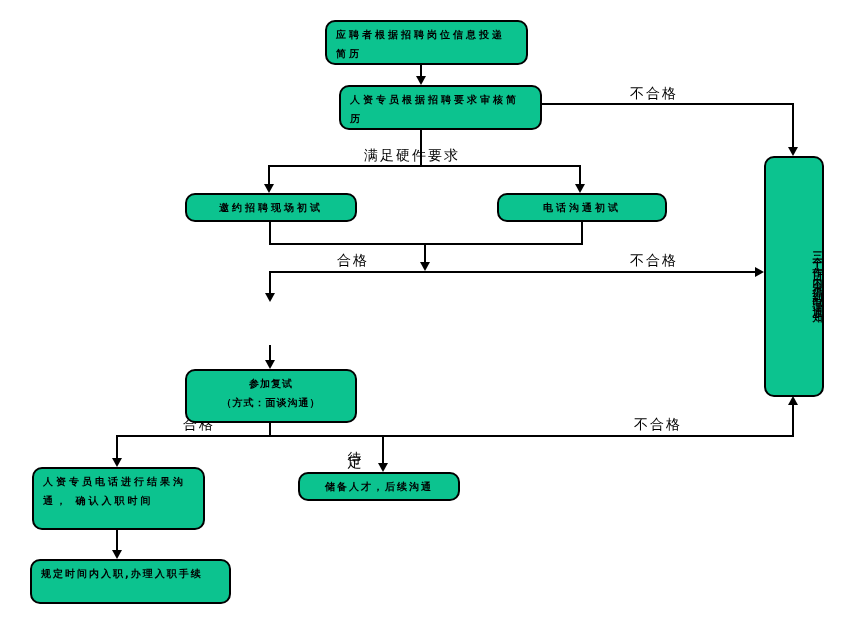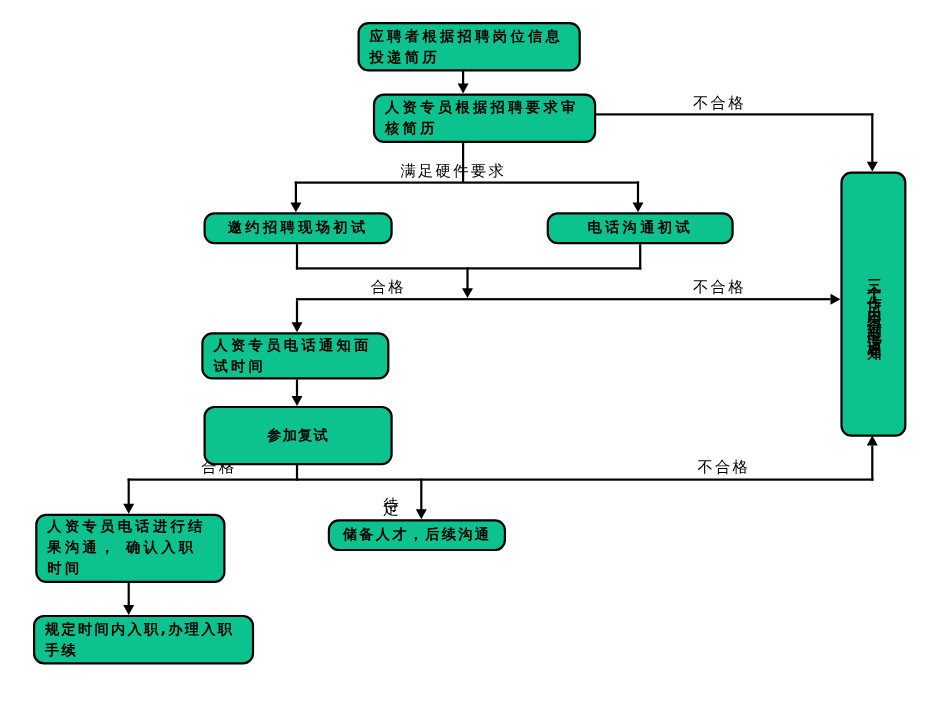--- a/index.html
+++ b/index.html
@@ -3,22 +3,22 @@
 <meta charset="utf-8">
 <style>
   html,body{margin:0;padding:0;background:#ffffff;}
   body{font-family:"DejaVu Sans","Liberation Sans",sans-serif;}
   #canvas{
     position:relative;width:864px;height:640px;background:#ffffff;overflow:hidden;
   }
   .node{
     position:absolute;box-sizing:border-box;
     background:#0cc38f;border:2.5px solid #000;border-radius:10px;
-    color:#000;font-weight:bold;font-size:13px;line-height:19px;letter-spacing:3px;
-    display:flex;align-items:center;padding:3px 9px;
+    color:#000;font-weight:bold;font-size:10px;line-height:19px;letter-spacing:3px;
+    display:flex;align-items:flex-start;padding:3px 9px;
   }
   .node.center{justify-content:center;text-align:center;}
   .node .two-line{width:100%;text-align:center;}
   .node.vtext{
     writing-mode:vertical-rl;text-orientation:upright;
     justify-content:center;text-align:center;letter-spacing:5px;line-height:1;
     padding:6px 0;
   }
   .hline,.vline{position:absolute;background:#000;}
   .hline{height:2px;}
@@ -97,27 +97,25 @@
   </div>
 
   <div class="node center" style="left:497px;top:193px;width:170px;height:29px;">
     <span>电话沟通初试</span>
   </div>
 
   <div class="node center" style="left:185px;top:193px;width:172px;height:29px;">
     <span>邀约招聘现场初试</span>
   </div>
 
-  <div class="node" style="left:183px;top:302px;width:171px;height:43px;">
-    <span>人资专员电话通知面试时间</span>
-  </div>
 
   <div class="node center" style="left:185px;top:369px;width:172px;height:54px;letter-spacing:1px;">
     <div class="two-line">
       <div>参加复试</div>
+      <div>（方式：面谈沟通）</div>
     </div>
   </div>
 
   <div class="node" style="left:32px;top:467px;width:173px;height:63px;">
     <span>人资专员电话进行结果沟通， 确认入职时间</span>
   </div>
 
   <div class="node" style="left:30px;top:559px;width:201px;height:45px;letter-spacing:2px;">
     <span>规定时间内入职,办理入职手续</span>
   </div>

